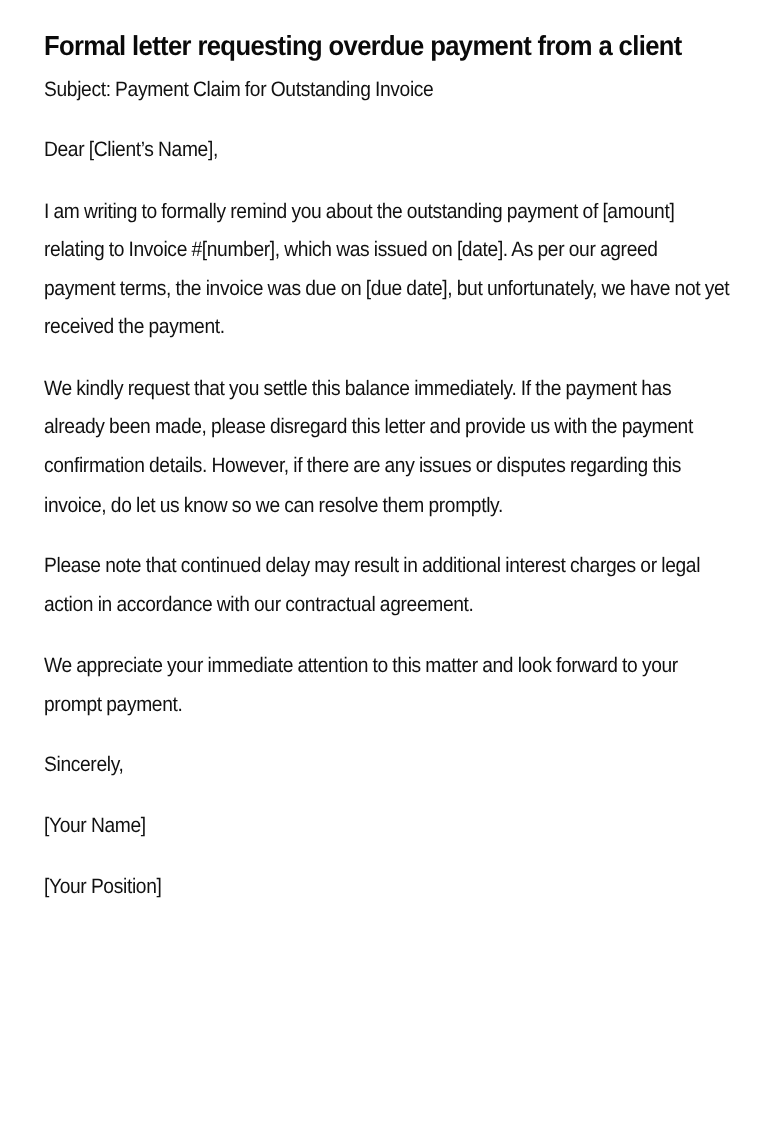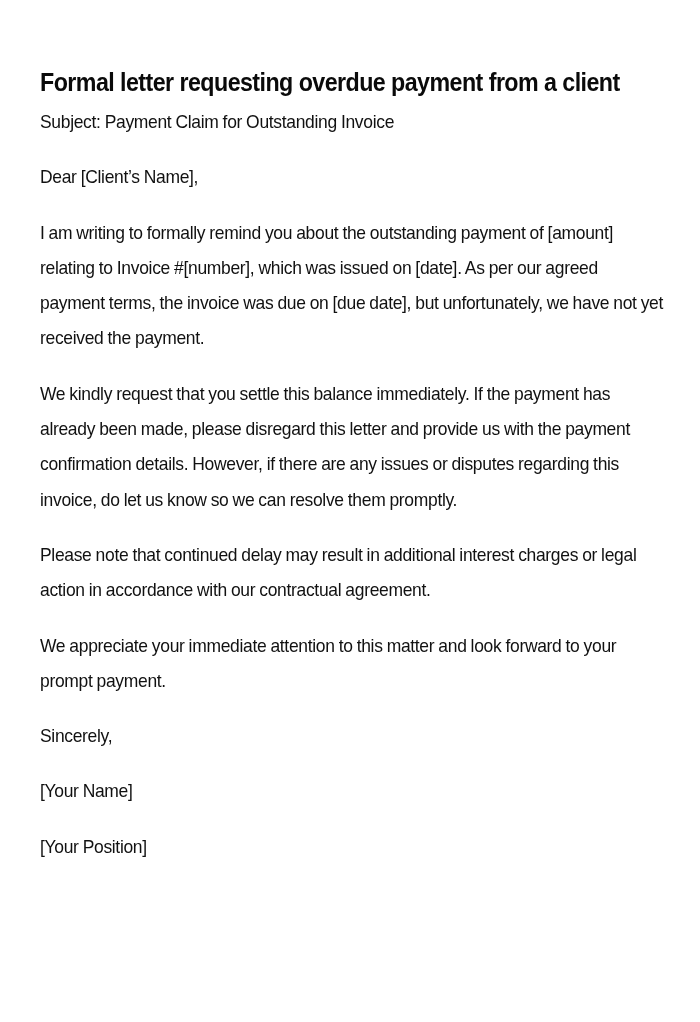--- a/index.html
+++ b/index.html
@@ -11,21 +11,20 @@
       width: 700px;
       height: 1022px;
       overflow: hidden;
       color: #111111;
       font-family: "Liberation Sans", "DejaVu Sans", sans-serif;
     }
     .page {
       padding: 20px 40px 0 40px;
       box-sizing: border-box;
       width: 700px;
-      margin-top: 40px;
     }
     .title {
       font-family: "Liberation Sans", sans-serif;
       font-weight: bold;
       font-size: 25px;
       line-height: 44px;
       letter-spacing: -0.6px;
       margin: 0 0 0 0;
       color: #0a0a0a;
       transform: scaleX(0.93);

